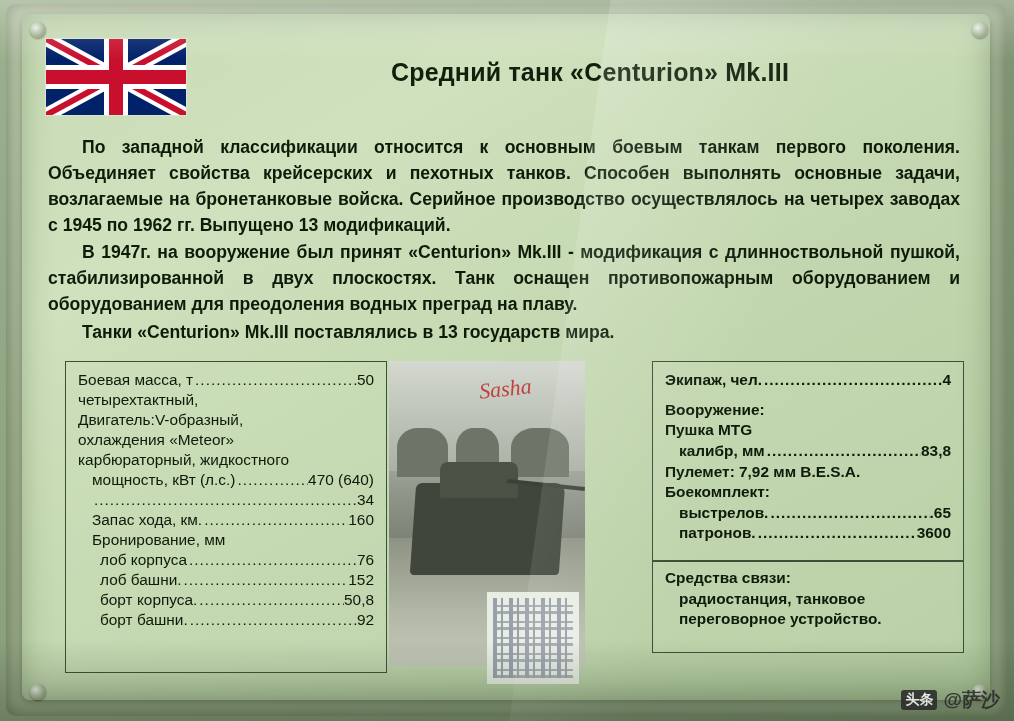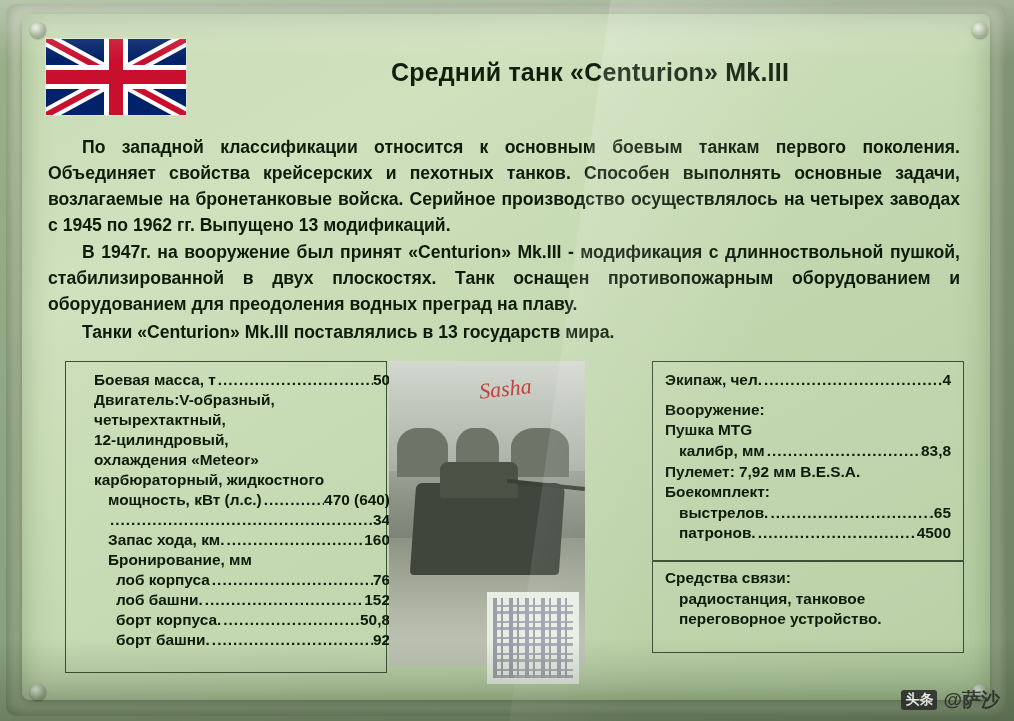--- a/index.html
+++ b/index.html
@@ -68,21 +68,21 @@
 
   
   .box{
     position:absolute;border:1.6px solid #3d4f34;background:rgba(203,222,186,.25);
   }
   .box-left{left:65px;top:361px;width:320px;height:310px;}
   .box-right{left:652px;top:361px;width:310px;height:290px;}
 
   .spec{
     position:absolute;left:12px;top:8px;width:296px;
-    font-size:15.4px;line-height:1.30;color:#0d1b09;font-weight:bold;margin-left:16px;
+    font-size:15.4px;line-height:1.30;color:#0d1b09;font-weight:normal;
   }
   .spec-r{
     position:absolute;left:12px;top:8px;width:286px;
     font-size:15.4px;line-height:1.34;color:#0d1b09;font-weight:bold;
   }
   .row{display:flex;align-items:baseline;white-space:nowrap;}
   .row .lbl{flex:0 0 auto;}
   .row .dots{flex:1 1 auto;overflow:hidden;white-space:nowrap;letter-spacing:1px;padding:0 2px;}
   .row .val{flex:0 0 auto;}
   .ind1{padding-left:14px;}
@@ -161,23 +161,22 @@
     <p class="p3">Танки «Centurion» Mk.III поставлялись в 13 государств мира.</p>
   </div>
 
   <div class="box box-left">
     <div class="spec" id="left-spec">
         <div class="row ">
           <span class="lbl">Боевая масса, т</span>
           <span class="dots"> ............................................................</span>
           <span class="val">50</span>
         </div>
+        <div class="plain ">четырехтактный,</div>
         <div class="plain ">Двигатель:V-образный,</div>
-        <div class="plain ">четырехтактный,</div>
-        <div class="plain ">12-цилиндровый,</div>
         <div class="plain ">охлаждения «Meteor»</div>
         <div class="plain ">карбюраторный, жидкостного</div>
         <div class="row ind1">
           <span class="lbl">мощность, кВт (л.с.)</span>
           <span class="dots"> ............................................................</span>
           <span class="val">470 (640)</span>
         </div>
         <div class="row ind1">
           <span class="dots"> ............................................................</span>
           <span class="val">34</span>
@@ -245,21 +244,21 @@
         <div class="plain ">Пулемет:  7,92 мм B.E.S.A.</div>
         <div class="plain ">Боекомплект:</div>
         <div class="row ind1">
           <span class="lbl">выстрелов.</span>
           <span class="dots"> ............................................................</span>
           <span class="val">.65</span>
         </div>
         <div class="row ind1">
           <span class="lbl">патронов.</span>
           <span class="dots"> ............................................................</span>
-          <span class="val">4500</span>
+          <span class="val">3600</span>
         </div>
       </div>
     <div class="divider"></div>
     <div class="spec-r" id="right-spec-bottom" style="top:206px;">
         <div class="plain ">Средства связи:</div>
         <div class="plain ind1">радиостанция, танковое</div>
         <div class="plain ind1">переговорное устройство.</div>
       </div>
   </div>
 

